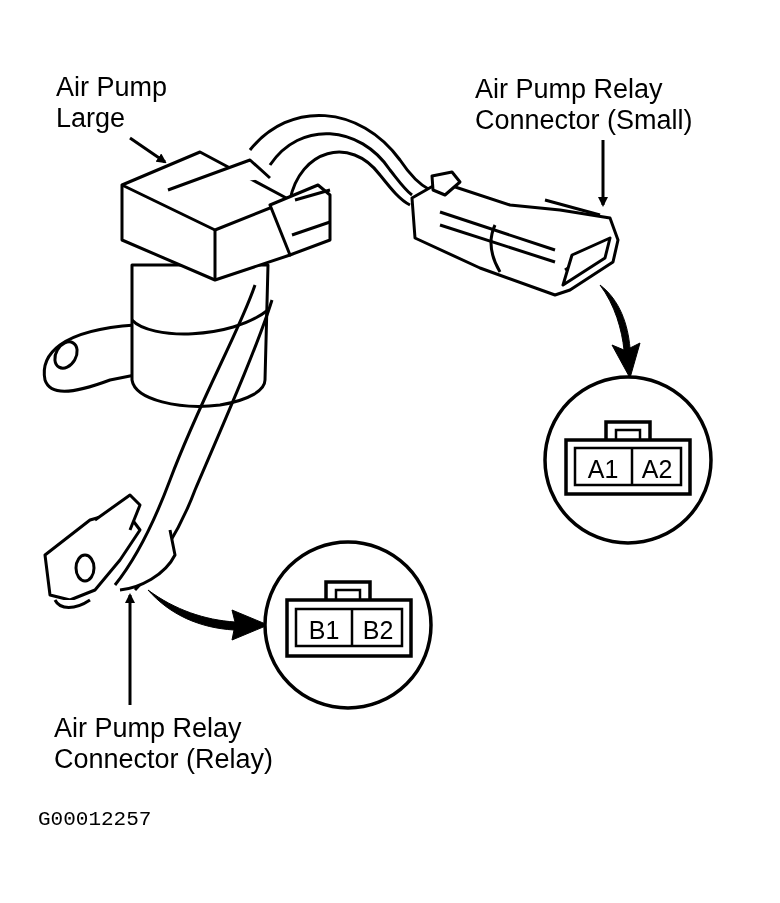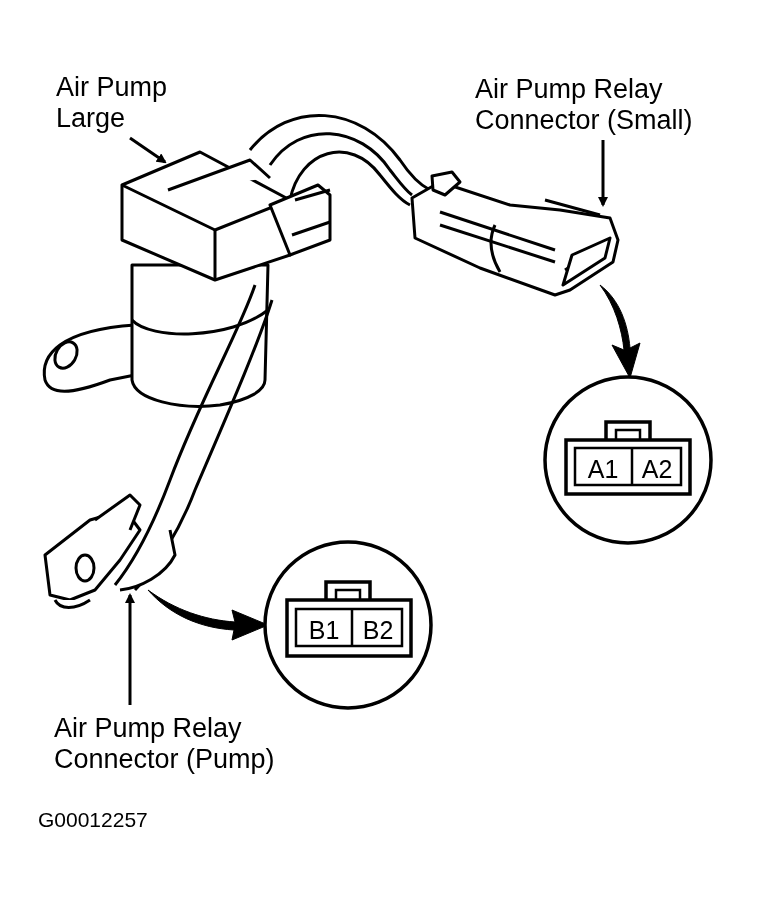--- a/index.html
+++ b/index.html
@@ -18,24 +18,24 @@
   <div>Large</div>
 </div>
 
 <div class="lbl" style="left:475px; top:74px;">
   <div>Air Pump Relay</div>
   <div>Connector (Small)</div>
 </div>
 
 <div class="lbl" style="left:54px; top:713px;">
   <div>Air Pump Relay</div>
-  <div>Connector (Pump)</div>
+  <div>Connector (Relay)</div>
 </div>
 
-<div class="fig-id" style="left:38px; top:808px;">G00012257</div>
+<div class="fig-id" style="left:38px; top:808px;font-family:Liberation Mono, monospace;">G00012257</div>
 
 <svg class="art" width="780" height="903" viewBox="0 0 780 903">
   <defs>
     <marker id="ah" markerWidth="10" markerHeight="10" refX="8" refY="5" orient="auto" markerUnits="userSpaceOnUse">
       <path d="M0,0 L10,5 L0,10 Z" fill="#000"></path>
     </marker>
   </defs>
 
   <g fill="none" stroke="#000" stroke-width="3">
     <path d="M250,150 C290,100 360,105 400,160 C410,175 420,185 430,190"></path>

